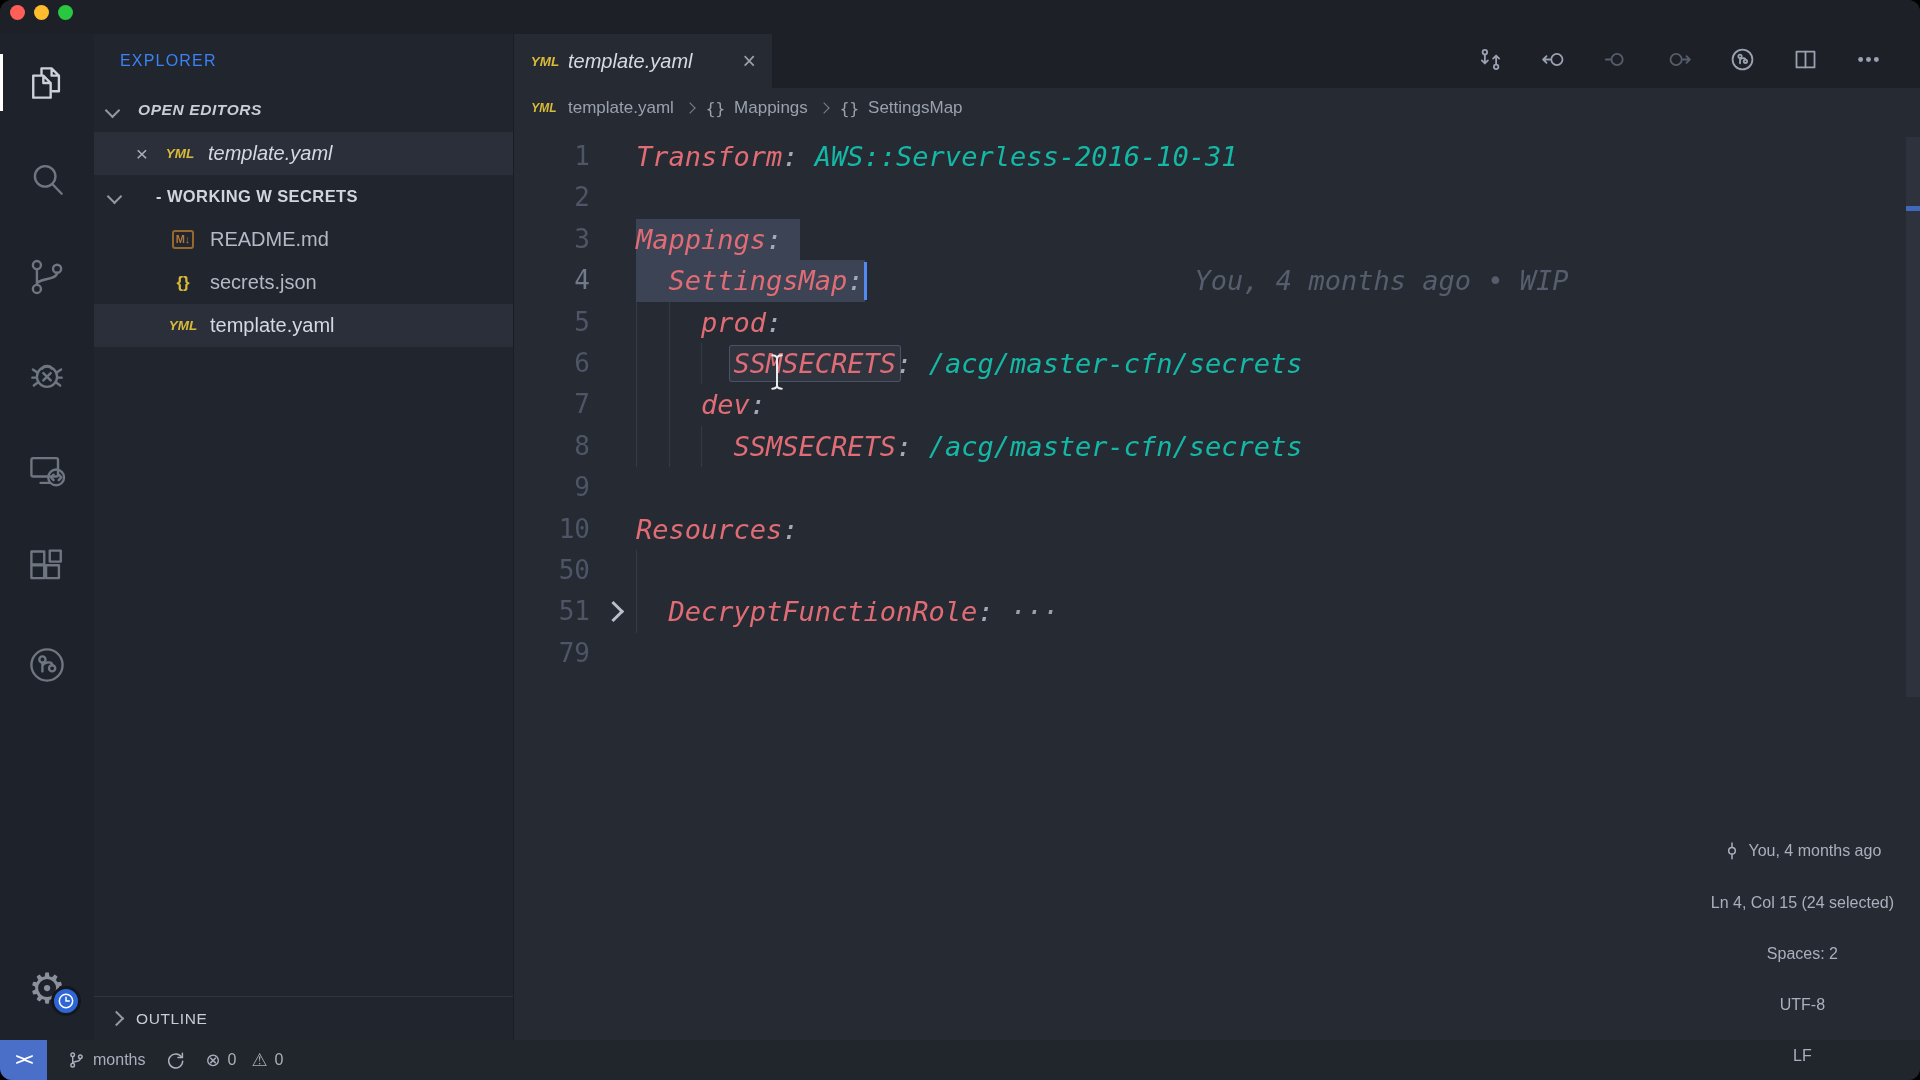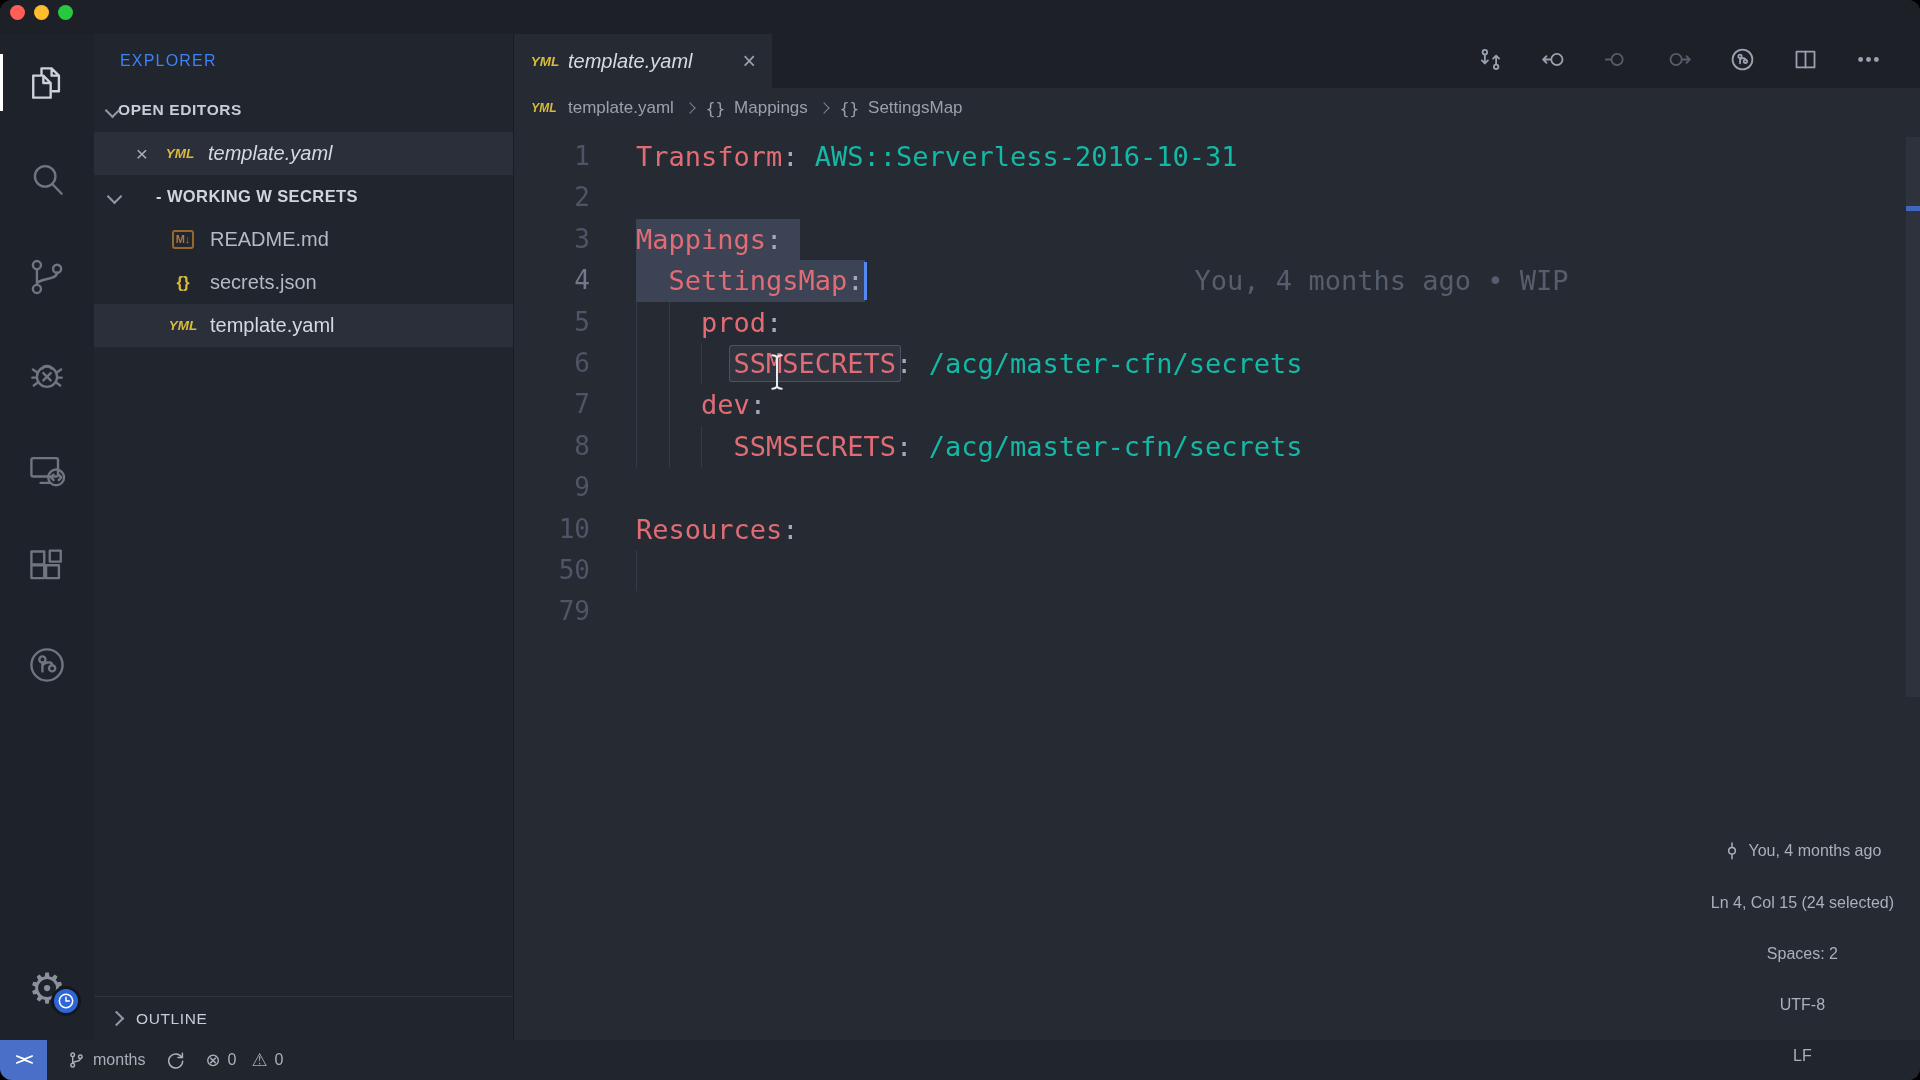--- a/index.html
+++ b/index.html
@@ -19,21 +19,21 @@
   .act-item.active svg{stroke:#ccd1da;}
   .act-item.active::before{content:"";position:absolute;left:0;top:20px;width:3px;height:57px;background:#fff;}
   .manage{position:absolute;bottom:26px;left:0;width:94px;height:50px;display:flex;align-items:center;justify-content:center;}
   .gear-glyph{font-family:"DejaVu Sans",sans-serif;font-size:42px;color:#8a919d;line-height:1;}
   .clock-badge{position:absolute;left:51px;top:986px;width:30px;height:30px;border-radius:50%;background:#2e66d6;border:3px solid #14171d;box-sizing:border-box;display:flex;align-items:center;justify-content:center;z-index:5;}
   .clock-badge svg{width:20px;height:20px;stroke:#fff;fill:none;stroke-width:1.8;stroke-linecap:round;}
 
   
   .sidebar{position:absolute;left:94px;top:34px;width:420px;bottom:40px;background:#21252d;border-right:1px solid #1a1d23;box-sizing:border-box;color:#b4bac5;}
   .sb-title{height:54px;display:flex;align-items:center;padding-left:26px;font-size:16px;letter-spacing:1.2px;color:#3b82f6;}
-  .sect-header{height:44px;display:flex;align-items:center;gap:0;padding-left:13px;font-weight:700;font-size:15.5px;letter-spacing:.6px;color:#c8cdd7;}
+  .sect-header{height:44px;display:flex;align-items:center;gap:20px;padding-left:13px;font-weight:700;font-size:15.5px;letter-spacing:.6px;color:#c8cdd7;font-style:italic;}
   .chev{width:9px;height:9px;border-right:2px solid #9199a5;border-bottom:2px solid #9199a5;transform:rotate(45deg);flex:none;}
   .chev.right{transform:rotate(-45deg);}
   .oe-row{height:43px;display:flex;align-items:center;background:#2a2f3a;padding-left:38px;gap:11px;}
   .close-x{font-size:21px;color:#aab0bc;width:20px;text-align:center;line-height:1;}
   .fi{width:34px;display:flex;justify-content:center;flex:none;}
   .icon-yaml{color:#d9bb39;font-weight:700;font-style:italic;font-size:13.5px;}
   .icon-json{color:#d9bb39;font-weight:700;font-size:17px;}
   .icon-md{color:#b0783f;border:2px solid #96672f;border-radius:3px;font-size:11px;font-weight:700;padding:1px 2px;line-height:1.1;}
   .fname{font-size:20px;color:#b4bac5;}
   .fname.italic{font-style:italic;color:#d5d9e0;}
@@ -58,21 +58,21 @@
   .bc-sym{font-family:"DejaVu Sans Mono",monospace;font-size:16px;color:#99a1ae;}
   .bc-sep{width:7px;height:7px;border-right:1.8px solid #7b8290;border-bottom:1.8px solid #7b8290;transform:rotate(-45deg);margin:0 3px;flex:none;}
 
   .code{position:relative;padding-top:8px;font-family:"DejaVu Sans Mono",monospace;font-size:27px;color:#a8afbc;}
   .line{display:flex;height:41.4px;}
   .lnum{width:76px;text-align:right;color:#4d5567;line-height:41.4px;font-size:26px;flex:none;}
   .lnum.active{color:#707a8c;}
   .fold-cell{width:46px;display:flex;align-items:center;justify-content:center;flex:none;}
   .chev-right{width:12px;height:12px;border-right:3px solid #b9c0cb;border-bottom:3px solid #b9c0cb;transform:rotate(-45deg);}
   .codeline{position:relative;margin:0;font:inherit;line-height:41.4px;white-space:pre;}
-  .codeline > span{position:relative;z-index:2;}
+  .codeline > span{position:relative;z-index:2;font-style:italic;}
   .tk-key{color:#e06c75}.tk-p{color:#a2aab9}.tk-str{color:#14b8a6}.tk-fold{color:#9aa2ae}
   .sel{position:absolute;top:0;bottom:0;background:#3b4354;z-index:0;}
   .word-hl{position:absolute;top:2px;bottom:2px;background:rgba(106,126,158,.13);border:1px solid rgba(130,152,184,.32);border-radius:3px;z-index:0;box-sizing:border-box;}
   .guide{position:absolute;top:0;bottom:0;width:1px;background:#343a47;z-index:0;}
   .cursor{position:absolute;top:2px;bottom:2px;width:3px;background:#5289f2;z-index:3;}
   .ghost{position:absolute;left:331px;color:#565e6d;z-index:1;white-space:pre;}
   .scroll-thumb{position:absolute;right:0;top:103px;width:14px;height:560px;background:#2d323c;}
   .scroll-cursor-mark{position:absolute;right:0;top:172px;width:14px;height:5px;background:#3f68bd;}
 
   
@@ -330,20 +330,27 @@
         </div>
         <div class="line">
           <div class="lnum">10</div>
           <div class="fold-cell"></div>
           <pre class="codeline"><span class="tk-key">Resources</span><span class="tk-p">:</span></pre>
         </div>
         <div class="line">
           <div class="lnum">50</div>
           <div class="fold-cell"></div>
           <pre class="codeline"><i class="guide" style="left: 0px;"></i></pre>
+        </div>
+        <div class="line">
+          <div class="lnum">51</div>
+          <div class="fold-cell">
+            <span class="chev-right"></span>
+          </div>
+          <pre class="codeline"><i class="guide" style="left: 0px;"></i><span class="tk-ws">  </span><span class="tk-key">DecryptFunctionRole</span><span class="tk-p">:</span><span class="tk-fold"> ···</span></pre>
         </div>
         <div class="line">
           <div class="lnum">79</div>
           <div class="fold-cell"></div>
           <pre class="codeline"></pre>
         </div>
       </div>
 
     <div class="scroll-thumb"></div>
     <div class="scroll-cursor-mark"></div>

